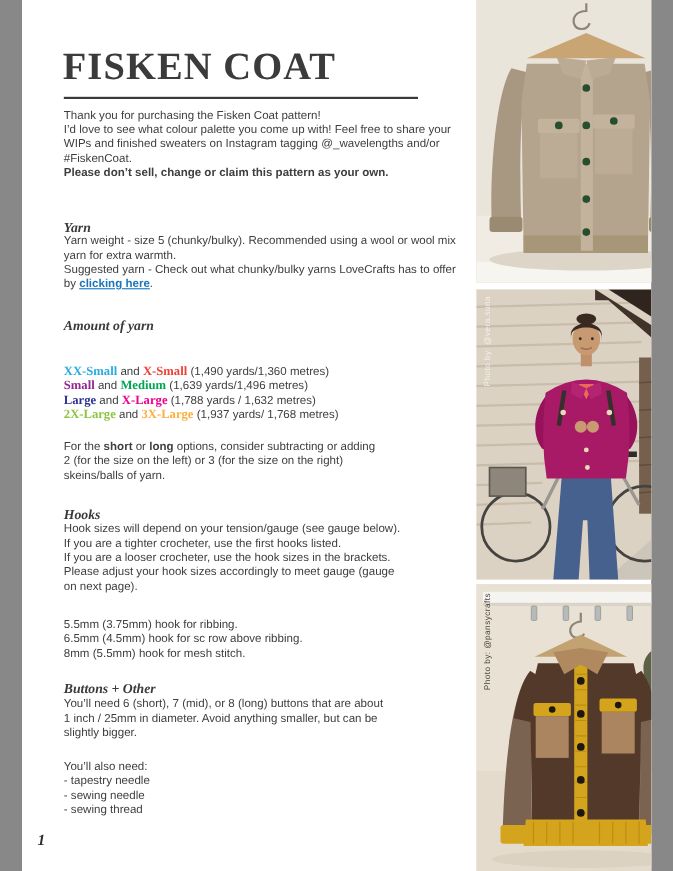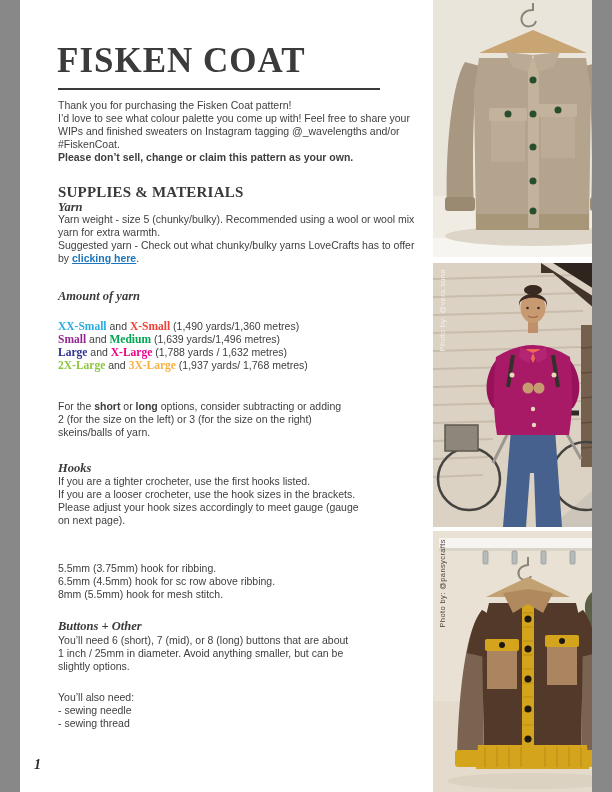--- a/index.html
+++ b/index.html
@@ -45,68 +45,69 @@
   <div class="abs rule" style="left:38px; top:88px; width:322px;"></div>
 
   <div class="abs" style="left:38px; top:99px; width:365px;">
     <div class="ln">Thank you for purchasing the Fisken Coat pattern!</div>
     <div class="ln">I’d love to see what colour palette you come up with! Feel free to share your</div>
     <div class="ln">WIPs and finished sweaters on Instagram tagging @_wavelengths and/or</div>
     <div class="ln">#FiskenCoat.</div>
     <div class="ln b">Please don’t sell, change or claim this pattern as your own.</div>
   </div>
 
-  <div class="abs sec-head" style="left:38px; top:184px;">SUPPLIES &amp; MATERIALS</div>
   <div class="abs sub-head" style="left:38px; top:200px;">Yarn</div>
 
   <div class="abs" style="left:38px; top:213px; width:365px;">
     <div class="ln">Yarn weight - size 5 (chunky/bulky). Recommended using a wool or wool mix</div>
     <div class="ln">yarn for extra warmth.</div>
     <div class="ln">Suggested yarn - Check out what chunky/bulky yarns LoveCrafts has to offer</div>
     <div class="ln"><span>by </span><a class="link">clicking here</a><span>.</span></div>
   </div>
 
   <div class="abs sub-head" style="left:38px; top:289px;">Amount of yarn</div>
 
-  <div class="abs" style="left:38px; top:320px; width:365px;">
+  <div class="abs" style="left:38px; top:332px; width:365px;">
     <div class="ln"><span class="size-name" style="color: rgb(41, 171, 226);">XX-Small</span><span> and </span><span class="size-name" style="color: rgb(238, 64, 54);">X-Small</span><span> (1,490 yards/1,360 metres)</span></div>
     <div class="ln"><span class="size-name" style="color: rgb(146, 39, 143);">Small</span><span> and </span><span class="size-name" style="color: rgb(0, 165, 81);">Medium</span><span> (1,639 yards/1,496 metres)</span></div>
     <div class="ln"><span class="size-name" style="color: rgb(46, 49, 146);">Large</span><span> and </span><span class="size-name" style="color: rgb(236, 0, 140);">X-Large</span><span> (1,788 yards / 1,632 metres)</span></div>
     <div class="ln"><span class="size-name" style="color: rgb(140, 198, 63);">2X-Large</span><span> and </span><span class="size-name" style="color: rgb(251, 175, 63);">3X-Large</span><span> (1,937 yards/ 1,768 metres)</span></div>
   </div>
 
   <div class="abs" style="left:38px; top:400px; width:365px;">
     <div class="ln"><span>For the </span><span class="b">short</span><span> or </span><span class="b">long</span><span> options, consider subtracting or adding</span></div>
     <div class="ln">2 (for the size on the left) or 3 (for the size on the right)</div>
     <div class="ln">skeins/balls of yarn.</div>
   </div>
 
   <div class="abs sub-head" style="left:38px; top:461px;">Hooks</div>
   <div class="abs" style="left:38px; top:475px; width:365px;">
+    <div class="ln">Hook sizes will depend on your tension/gauge (see gauge below).</div>
     <div class="ln">If you are a tighter crocheter, use the first hooks listed.</div>
     <div class="ln">If you are a looser crocheter, use the hook sizes in the brackets.</div>
     <div class="ln">Please adjust your hook sizes accordingly to meet gauge (gauge</div>
     <div class="ln">on next page).</div>
   </div>
 
   <div class="abs" style="left:38px; top:562px; width:365px;">
     <div class="ln">5.5mm (3.75mm) hook for ribbing.</div>
     <div class="ln">6.5mm (4.5mm) hook for sc row above ribbing.</div>
     <div class="ln">8mm (5.5mm) hook for mesh stitch.</div>
   </div>
 
   <div class="abs sub-head" style="left:38px; top:619px;">Buttons + Other</div>
   <div class="abs" style="left:38px; top:634px; width:365px;">
     <div class="ln">You’ll need 6 (short), 7 (mid), or 8 (long) buttons that are about</div>
     <div class="ln">1 inch / 25mm in diameter. Avoid anything smaller, but can be</div>
-    <div class="ln">slightly options.</div>
+    <div class="ln">slightly bigger.</div>
   </div>
 
   <div class="abs" style="left:38px; top:691px; width:365px;">
     <div class="ln">You’ll also need:</div>
+    <div class="ln">- tapestry needle</div>
     <div class="ln">- sewing needle</div>
     <div class="ln">- sewing thread</div>
   </div>
 
   <div class="abs pagenum" style="left:14px; top:757px;">1</div>
 
   <div class="photo" style="top:0; height:257px;">
     <svg width="199" height="257" viewBox="0 0 199 257">
       <rect width="199" height="257" fill="#eae5db"></rect>
       <rect y="196" width="199" height="61" fill="#f0ece4"></rect>

